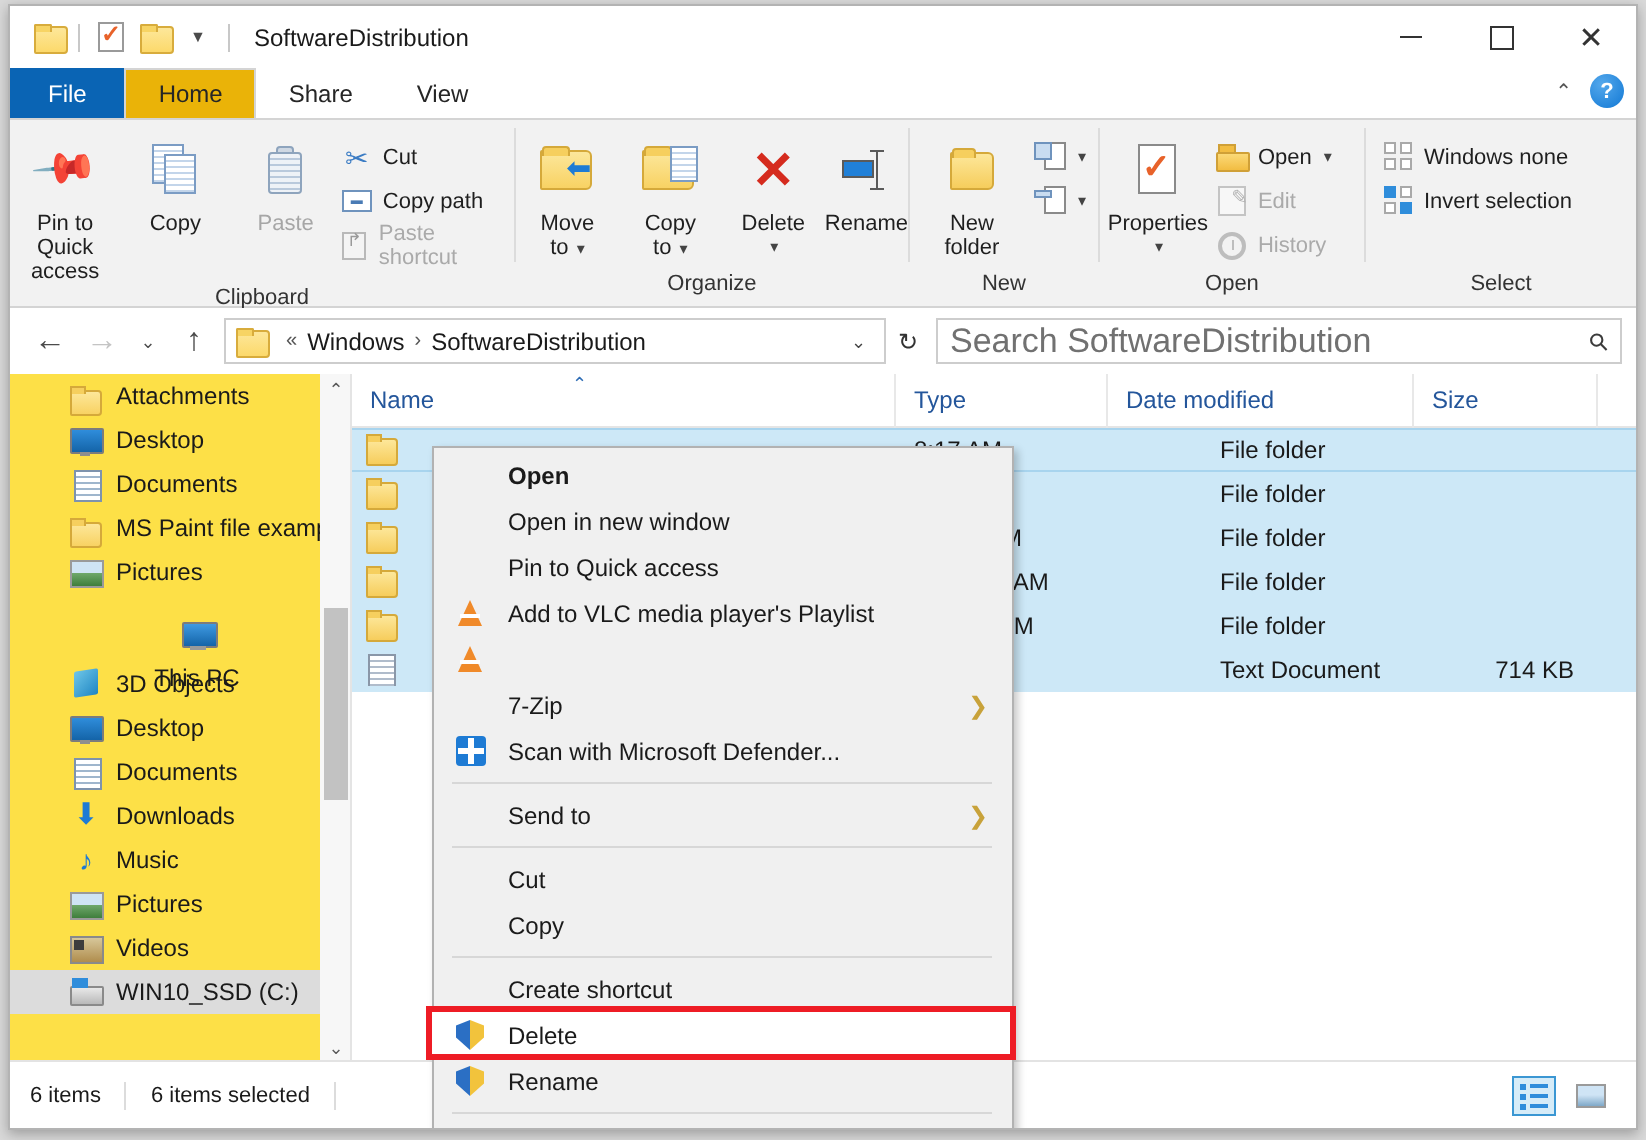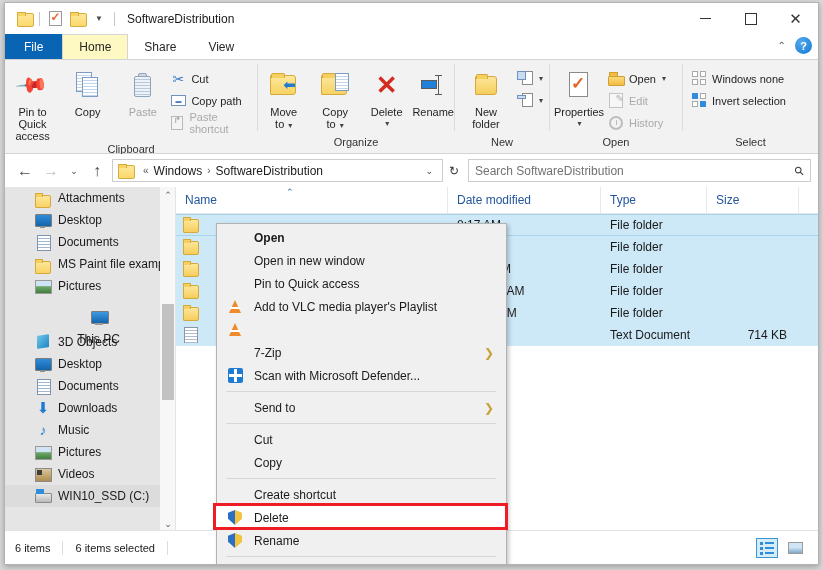--- a/index.html
+++ b/index.html
@@ -65,21 +65,21 @@
   .tabrow {
     position: absolute; left:0; top:31px; width:100%; height: 25px;
     background: #ffffff; display:flex; align-items:flex-end;
   }
   .tab {
     height: 25px; padding: 0 16px; display:flex; align-items:center;
     font-size: 12px; color: #262626;
   }
   .tab-file { background:#0a64b4; color:#fff; padding: 0 19px; height: 25px; }
   .tab-active {
-    background:#fef9c3; border-left:1px solid #d4d4d4; border-right:1px solid #d4d4d4;
+    background:#eab308; border-left:1px solid #d4d4d4; border-right:1px solid #d4d4d4;
     border-top:1px solid #d4d4d4;
   }
   .ribbon-right {
     position: absolute; right: 6px; top: 34px; display:flex; align-items:center; gap:9px;
   }
   .chev-up { font-size: 10px; color:#555; }
   .help-ico {
     width:17px; height:17px; border-radius:50%;
     background: radial-gradient(circle at 35% 30%, #54a8ec, #1178d4);
     color:#fff; font-size:11px; font-weight:bold; display:flex; align-items:center; justify-content:center;
@@ -189,26 +189,26 @@
   }
   .pathbox .pf { margin-right:5px; margin-left:2px; }
   .crumb { font-size:12px; color:#1a1a1a; }
   .crumb-sep { font-size:10px; color:#555; margin:0 5px; }
   .path-caret { margin-left:auto; font-size:9px; color:#444; padding:0 6px; }
   .refresh { width:22px; height:23px; display:flex; align-items:center; justify-content:center; font-size:12px; color:#333; }
   .searchbox {
     width:343px; height:23px; border:1px solid #cdcdcd; background:#fff;
     display:flex; align-items:center; padding:0 6px; margin-left:3px;
   }
-  .searchbox .ph { font-size:12px; color:#717171; }
+  .searchbox .ph { font-size:17px; color:#717171; }
   .search-ico { margin-left:auto; font-size:12px; color:#3b3b3b; transform:rotate(-45deg); }
 
   
   .main { position:absolute; left:0; top:184px; width:100%; height:345px; display:flex; background:#fff; }
-  .navpane { width:171px; position:relative; background:#e5e5e5; overflow:hidden; }
+  .navpane { width:171px; position:relative; background:#fde047; overflow:hidden; }
   .nav-item {
     height:22px; display:flex; align-items:center; font-size:12px; color:#1a1a1a;
     padding-left:10px; gap:7px; white-space:nowrap;
   }
   .nav-item.lvl2 { padding-left:30px; }
   .nav-item.lvl1 { padding-left:16px;flex-direction:column; }
   .nav-item.sel { background:#dcdcdc; }
   .ni { width:16px; height:16px; flex:0 0 16px; position:relative; }
   .ic-folder { width:15px; height:13px; margin-top:1px; }
   .ic-folder:before { content:""; position:absolute; left:0; top:3px; width:14px; height:11px;
@@ -653,22 +653,22 @@
       </div>
       <div class="nav-divider"></div>
     </div>
 
     <div class="filepane">
       <div class="colhead">
         <div class="col col-name">
           <span>Name</span>
           <span class="sortmark">⌃</span>
         </div>
+        <div class="col col-type">Type</div>
         <div class="col col-date">Date modified</div>
-        <div class="col col-type">Type</div>
         <div class="col col-size">Size</div>
       </div>
 
       <div class="row focus">
         <div class="cell c-name">
           <span class="rowico fold"></span>
           <span></span>
         </div>
         <div class="cell c-date">8:17 AM</div>
         <div class="cell c-type">File folder</div>

